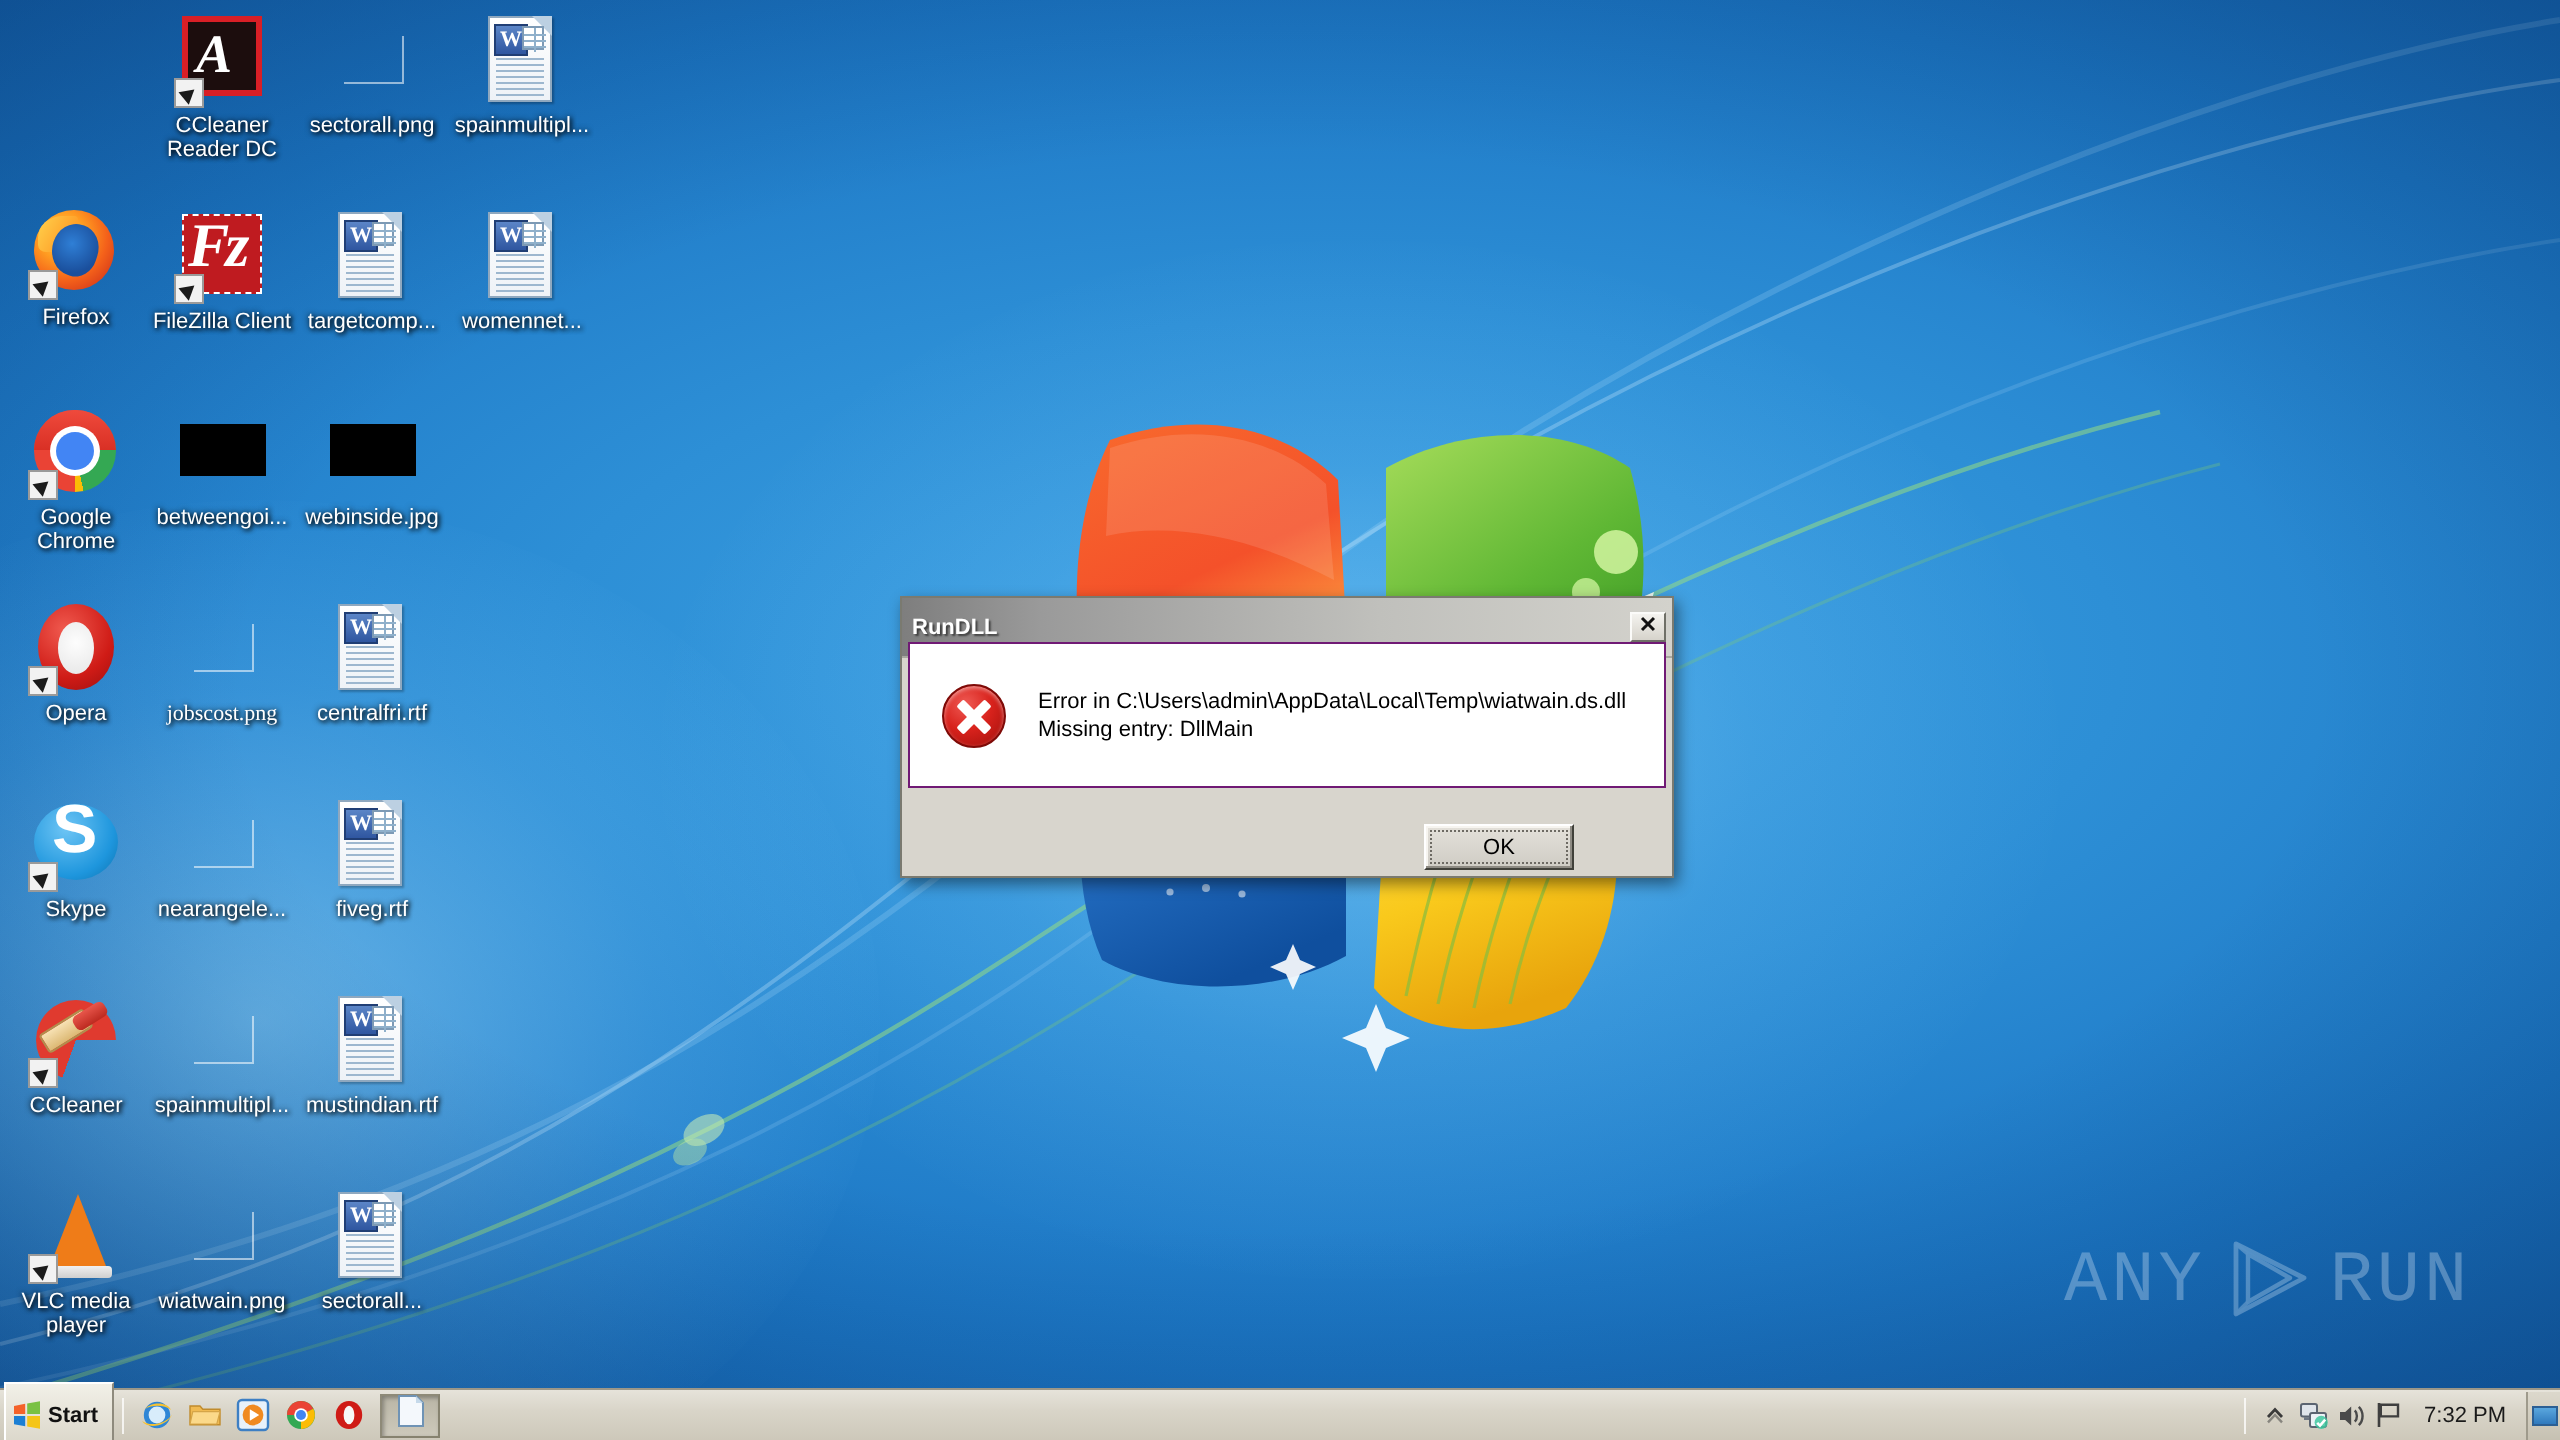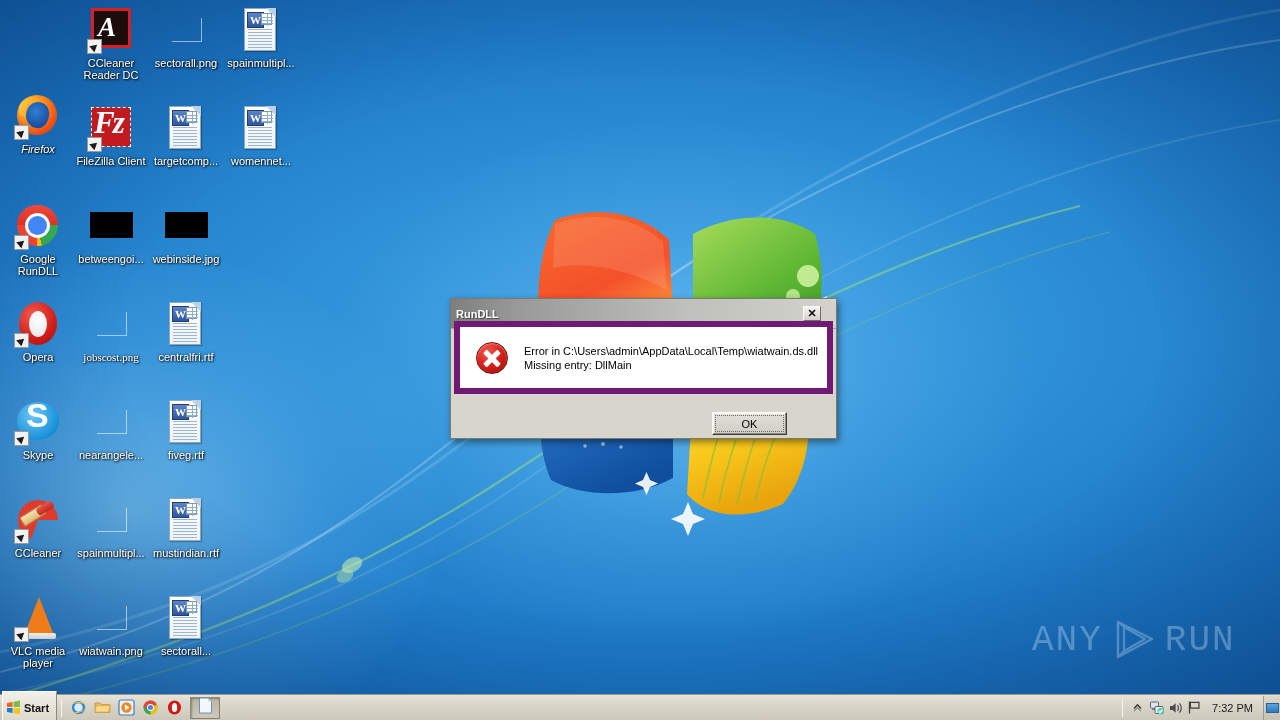--- a/index.html
+++ b/index.html
@@ -204,38 +204,38 @@
   #rundll-dialog {
     position: absolute; left: 450px; top: 298px; width: 387px; height: 141px;
     background: #d8d5cd;
     border: 1px solid #7a7a70;
     box-shadow: 2px 3px 7px rgba(0,0,0,.45);
     font-size: 11px;
   }
   #rundll-titlebar {
     height: 30px;
     background: linear-gradient(to right, #7e7e7e 0%, #9a9a9a 18%, #c0c0bc 62%, #d3d2cc 100%);
-    display: flex; align-items: center; padding: 0 14px 0 5px;
+    display: flex; align-items: center; padding: 0 2px 0 5px;
     border-bottom: 1px solid #a8a8a0;
   }
   #rundll-title {
     color: #ffffff; font-size: 11px; font-weight: bold;
     text-shadow: 1px 1px 1px rgba(0,0,0,.55); flex: 1;
   }
   #rundll-close {
     width: 18px; height: 15px; margin-right: 1px;
     background: linear-gradient(#f4f3ef, #d6d3cb);
     border: 1px solid #6f6f67;
     border-top-color: #fbfbf9; border-left-color: #fbfbf9;
     display: flex; align-items: center; justify-content: center;
     font-size: 11px; font-weight: bold; color: #111; line-height: 1; cursor: default;
   }
   #rundll-body {
     position: absolute; left: 3px; top: 22px; right: 3px; height: 73px;
-    background: #ffffff; border: 6px solid #701a75;
+    background: #ffffff; border: 1px solid #701a75;
     display: flex; align-items: center; padding-left: 16px;
   }
   #error-icon {
     width: 32px; height: 32px; flex: 0 0 32px; margin-right: 16px; position: relative;
   }
   #error-icon .circ {
     position:absolute; inset:0; border-radius:50%;
     background: radial-gradient(circle at 36% 30%, #ef5a54 0%, #d8221c 46%, #9d0f0b 100%);
     border: 1px solid #7e0a07;
     box-shadow: inset 0 1px 2px rgba(255,255,255,.5);
@@ -451,21 +451,21 @@
               <i></i>
               <i></i>
               <i></i>
               <i></i>
               <i></i>
             </span>
           </span>
         </div>
         <div class="lbl">spainmultipl...</div>
       </div>
-      <div class="dicon" style="left: 1px; top: 92px; font-style: italic;">
+      <div class="dicon" style="left: 1px; top: 102px;">
         <div class="art">
           <span class="ff-ring"></span>
           <span class="ff-tail"></span>
           <span class="ff-inner"></span>
           <span class="shortcut-arrow"></span>
         </div>
         <div class="lbl">Firefox</div>
       </div>
       <div class="dicon" style="left: 74px; top: 104px;">
         <div class="art">
@@ -525,21 +525,21 @@
       </div>
       <div class="dicon" style="left: 1px; top: 202px;">
         <div class="art">
           <span class="chrome-ring"></span>
           <span class="chrome-red"></span>
           <span class="chrome-white"></span>
           <span class="chrome-blue"></span>
           <span class="shortcut-arrow"></span>
         </div>
         <div class="lbl">Google
-RunDLL</div>
+Chrome</div>
       </div>
       <div class="dicon" style="left: 74px; top: 202px;">
         <div class="art">
           <span class="img-jpg"></span>
         </div>
         <div class="lbl">betweengoi...</div>
       </div>
       <div class="dicon" style="left: 149px; top: 202px;">
         <div class="art">
           <span class="img-jpg"></span>

